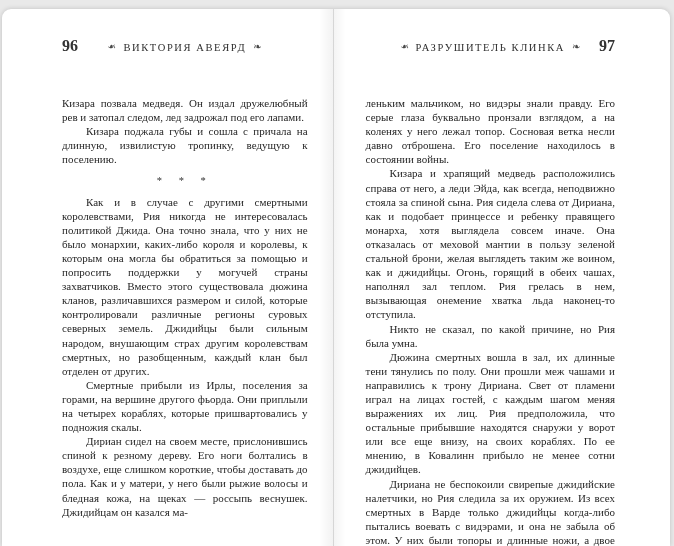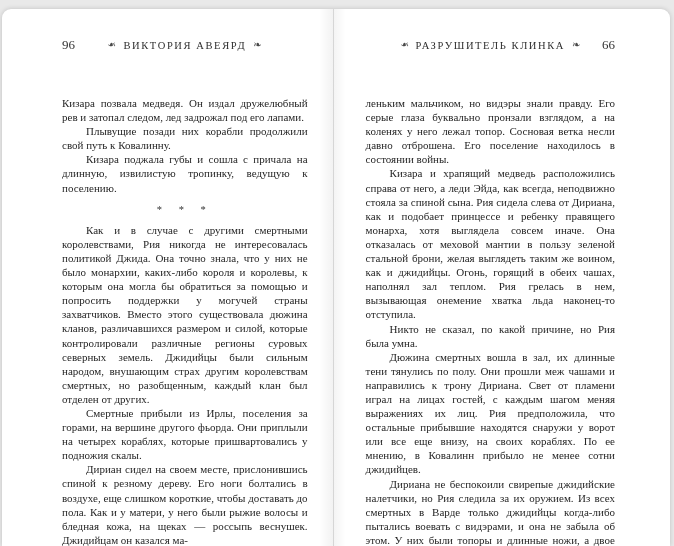--- a/index.html
+++ b/index.html
@@ -36,21 +36,21 @@
     background: linear-gradient(to left, rgba(0,0,0,0) 0%, rgba(0,0,0,0.045) 100%);
     pointer-events: none;
   }
   .page-header {
     display: flex;
     align-items: baseline;
     font-size: 10.5px;
     color: #2e2e2e;
     height: 16px;
   }
-  .page-num { width: 26px; font-size: 13px; color: #333; }
+  .page-num { width: 26px; font-size: 16px; color: #333; font-weight: bold; }
   .page-num.right { text-align: right; }
   .header-title {
     flex: 1;
     text-align: center;
     letter-spacing: 1.6px;
     white-space: nowrap;
   }
   .ornament {
     font-size: 10px;
     color: #4a4a4a;
@@ -83,34 +83,33 @@
 <div class="book">
 
   <div class="page page-left">
     <div class="page-header">
       <span class="page-num">96</span>
       <span class="header-title"><span class="ornament flip">❧</span><span>ВИКТОРИЯ АВЕЯРД</span><span class="ornament">❧</span></span>
       <span class="page-num"></span>
     </div>
     <div class="page-body">
         <p class="para flush">Кизара позвала медведя. Он издал дружелюбный рев и затопал следом, лед задрожал под его лапами.</p>
-        <p class="para indent">Плывущие позади них корабли продолжили свой путь к Ковалинну.</p>
         <p class="para indent">Кизара поджала губы и сошла с причала на длинную, извилистую тропинку, ведущую к поселению.</p>
         <p class="para separator">* * *</p>
         <p class="para indent">Как и в случае с другими смертными королевствами, Рия никогда не интересовалась политикой Джида. Она точно знала, что у них не было монархии, каких-либо короля и королевы, к которым она могла бы обратиться за помощью и попросить поддержки у могучей страны захватчиков. Вместо этого существовала дюжина кланов, различавшихся размером и силой, которые контролировали различные регионы суровых северных земель. Джидийцы были сильным народом, внушающим страх другим королевствам смертных, но разобщенным, каждый клан был отделен от других.</p>
         <p class="para indent">Смертные прибыли из Ирлы, поселения за горами, на вершине другого фьорда. Они приплыли на четырех кораблях, которые пришвартовались у подножия скалы.</p>
         <p class="para indent">Дириан сидел на своем месте, прислонившись спиной к резному дереву. Его ноги болтались в воздухе, еще слишком короткие, чтобы доставать до пола. Как и у матери, у него были рыжие волосы и бледная кожа, на щеках — россыпь веснушек. Джидийцам он казался ма-</p>
       </div>
   </div>
 
   <div class="page page-right">
     <div class="page-header">
       <span class="page-num"></span>
       <span class="header-title"><span class="ornament flip">❧</span><span>РАЗРУШИТЕЛЬ КЛИНКА</span><span class="ornament">❧</span></span>
-      <span class="page-num right">66</span>
+      <span class="page-num right">97</span>
     </div>
     <div class="page-body">
         <p class="para flush">леньким мальчиком, но видэры знали правду. Его серые глаза буквально пронзали взглядом, а на коленях у него лежал топор. Сосновая ветка несли давно отброшена. Его поселение находилось в состоянии войны.</p>
         <p class="para indent">Кизара и храпящий медведь расположились справа от него, а леди Эйда, как всегда, неподвижно стояла за спиной сына. Рия сидела слева от Дириана, как и подобает принцессе и ребенку правящего монарха, хотя выглядела совсем иначе. Она отказалась от меховой мантии в пользу зеленой стальной брони, желая выглядеть таким же воином, как и джидийцы. Огонь, горящий в обеих чашах, наполнял зал теплом. Рия грелась в нем, вызывающая онемение хватка льда наконец-то отступила.</p>
         <p class="para indent">Никто не сказал, по какой причине, но Рия была умна.</p>
         <p class="para indent">Дюжина смертных вошла в зал, их длинные тени тянулись по полу. Они прошли меж чашами и направились к трону Дириана. Свет от пламени играл на лицах гостей, с каждым шагом меняя выражениях их лиц. Рия предположила, что остальные прибывшие находятся снаружи у ворот или все еще внизу, на своих кораблях. По ее мнению, в Ковалинн прибыло не менее сотни джидийцев.</p>
         <p class="para indent">Дириана не беспокоили свирепые джидийские налетчики, но Рия следила за их оружием. Из всех смертных в Варде только джидийцы когда-либо пытались воевать с видэрами, и она не забыла об этом. У них были топоры и длинные ножи, а двое даже несли грозные, увенчанные крюками копья. Далеко не фермеры, а настоящие захватчики.</p>
       </div>
   </div>
 

